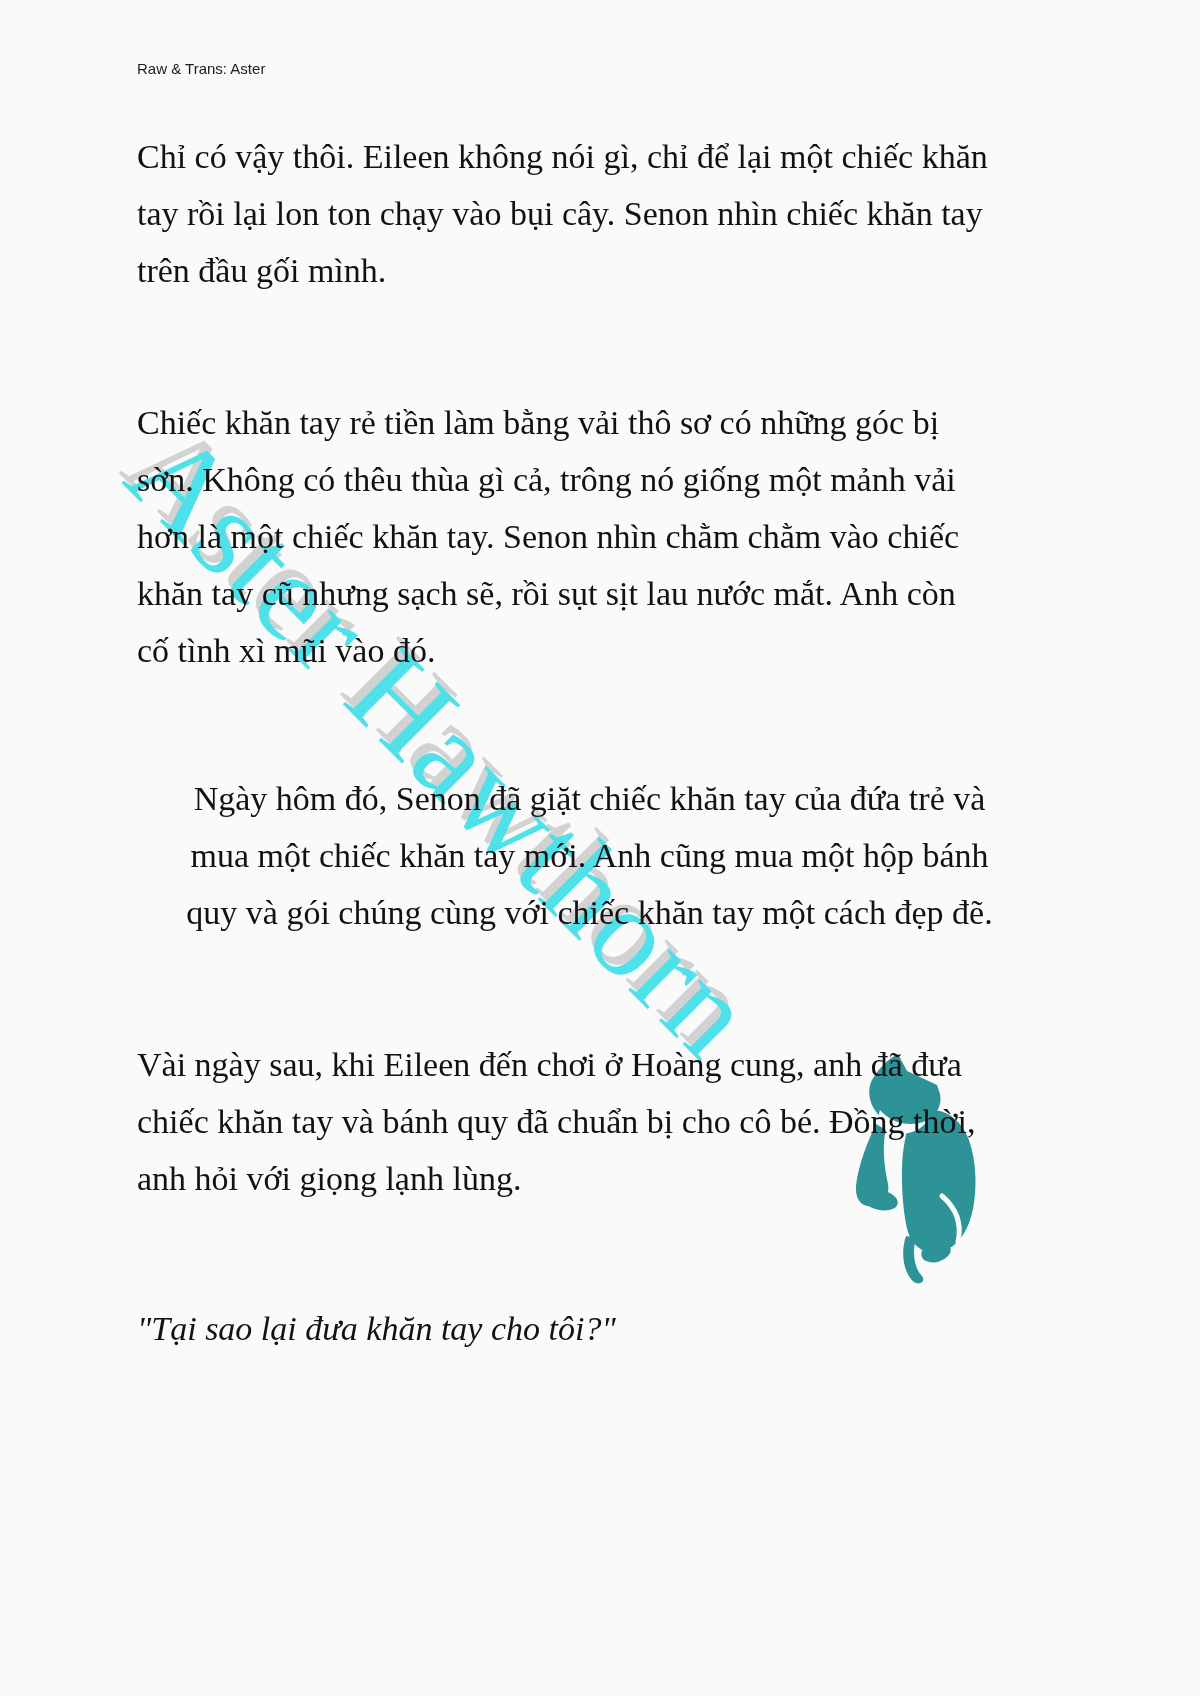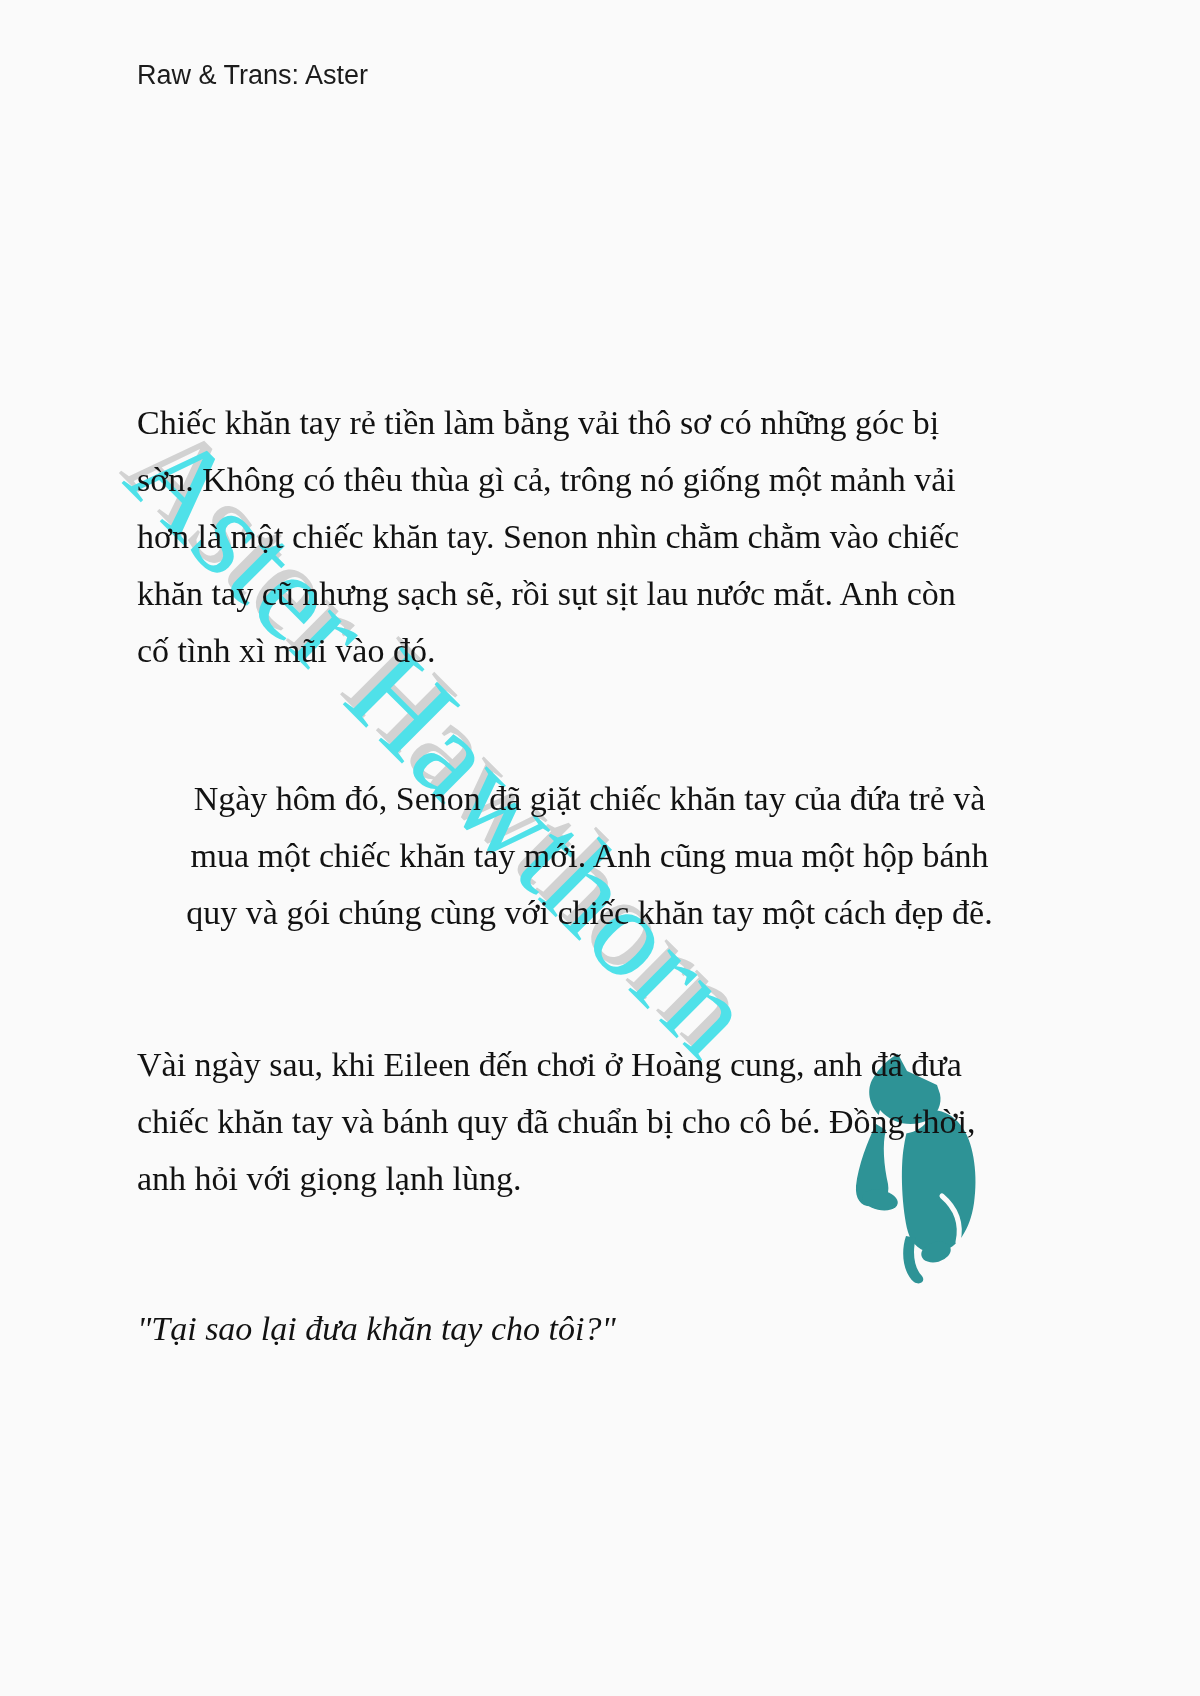--- a/index.html
+++ b/index.html
@@ -7,21 +7,21 @@
     position:relative;
     width:1200px;height:1696px;
     background:#FAFAFA;
     overflow:hidden;
     font-family:"Liberation Serif","DejaVu Serif",serif;
     color:#121212;
   }
   .credit{
     position:absolute;left:137px;top:60px;
     font-family:"Liberation Sans","DejaVu Sans",sans-serif;
-    font-size:27px;color:#1c1c1c;z-index:3;
+    font-size:15px;color:#1c1c1c;z-index:3;
   }
   .para{
     position:absolute;left:137px;width:905px;
     font-size:34px;line-height:57px;
     white-space:pre-line;z-index:2;margin:0;
   }
   .p1{top:128px;}
   .p2{top:394px;}
   .p3{top:770px;text-align:center;}
   .p4{top:1036px;}
@@ -62,20 +62,23 @@
 
     <ellipse cx="30" cy="152" rx="18" ry="10" transform="rotate(12 30 152)" fill="#2E9396"></ellipse>
 
     <ellipse cx="86" cy="204" rx="15" ry="10" transform="rotate(-15 86 204)" fill="#2E9396"></ellipse>
 
     <path fill="#FAFAFA" d="M30 62 C42 76 62 80 78 72 C68 88 44 90 32 78 C28 73 28 68 30 62 Z"></path>
 
     <path fill="none" stroke="#FAFAFA" stroke-width="5" stroke-linecap="round" d="M92 148 C106 160 112 176 108 194"></path>
   </svg>
 
+  <p class="para p1">Chỉ có vậy thôi. Eileen không nói gì, chỉ để lại một chiếc khăn
+tay rồi lại lon ton chạy vào bụi cây. Senon nhìn chiếc khăn tay
+trên đầu gối mình.</p>
   <p class="para p2">Chiếc khăn tay rẻ tiền làm bằng vải thô sơ có những góc bị
 sờn. Không có thêu thùa gì cả, trông nó giống một mảnh vải
 hơn là một chiếc khăn tay. Senon nhìn chằm chằm vào chiếc
 khăn tay cũ nhưng sạch sẽ, rồi sụt sịt lau nước mắt. Anh còn
 cố tình xì mũi vào đó.</p>
   <p class="para p3">Ngày hôm đó, Senon đã giặt chiếc khăn tay của đứa trẻ và
 mua một chiếc khăn tay mới. Anh cũng mua một hộp bánh
 quy và gói chúng cùng với chiếc khăn tay một cách đẹp đẽ.</p>
   <p class="para p4">Vài ngày sau, khi Eileen đến chơi ở Hoàng cung, anh đã đưa
 chiếc khăn tay và bánh quy đã chuẩn bị cho cô bé. Đồng thời,

